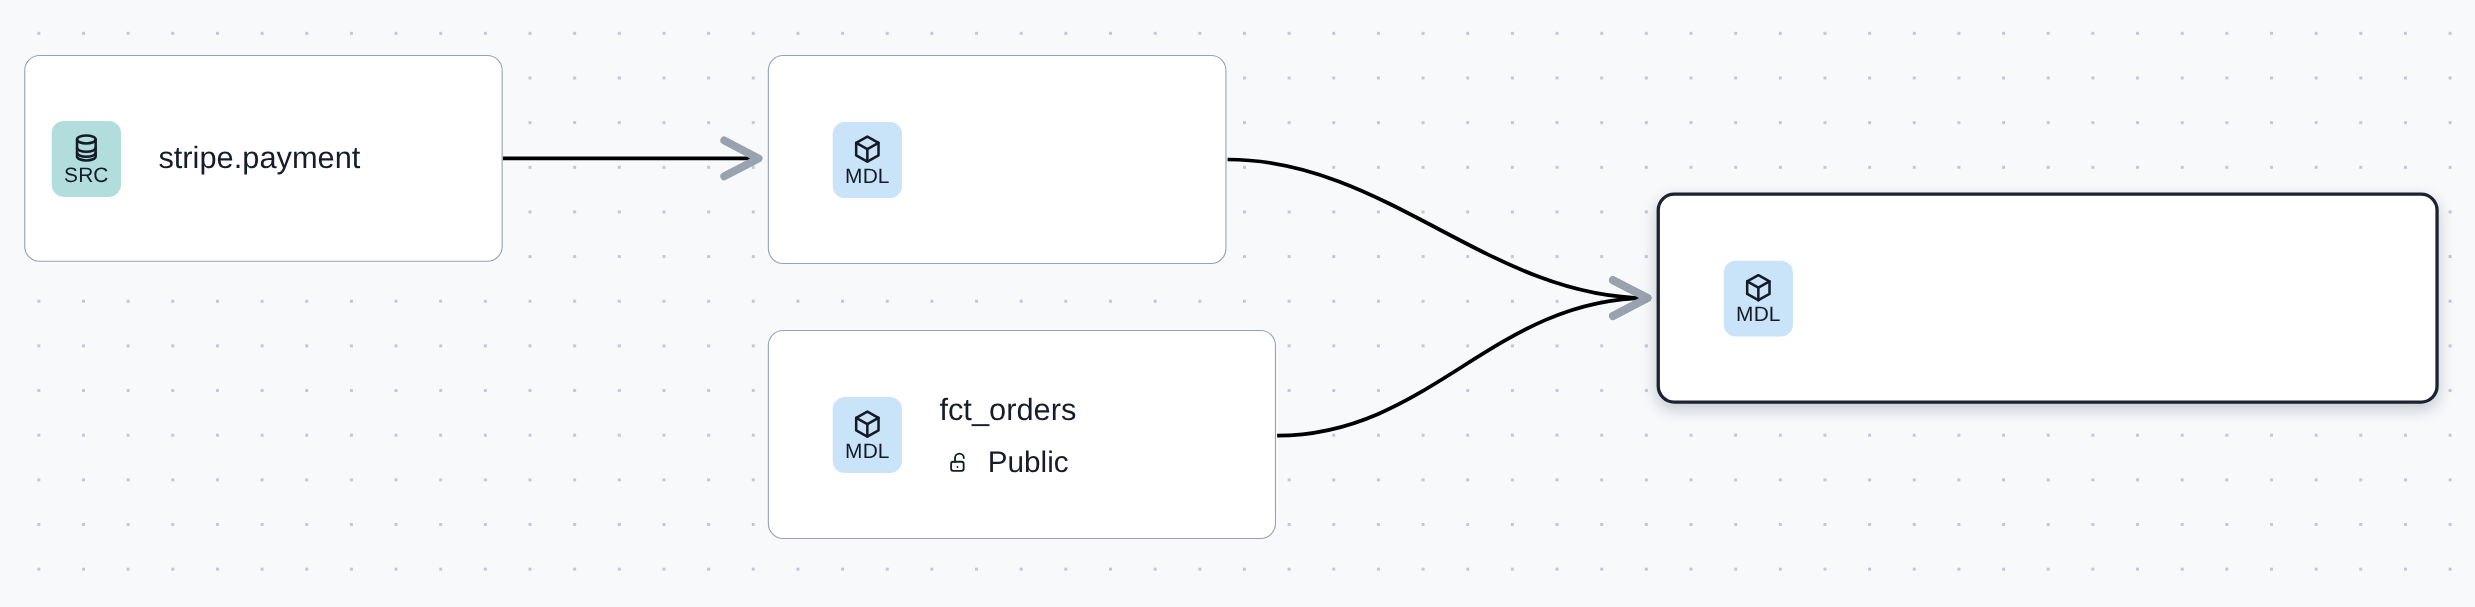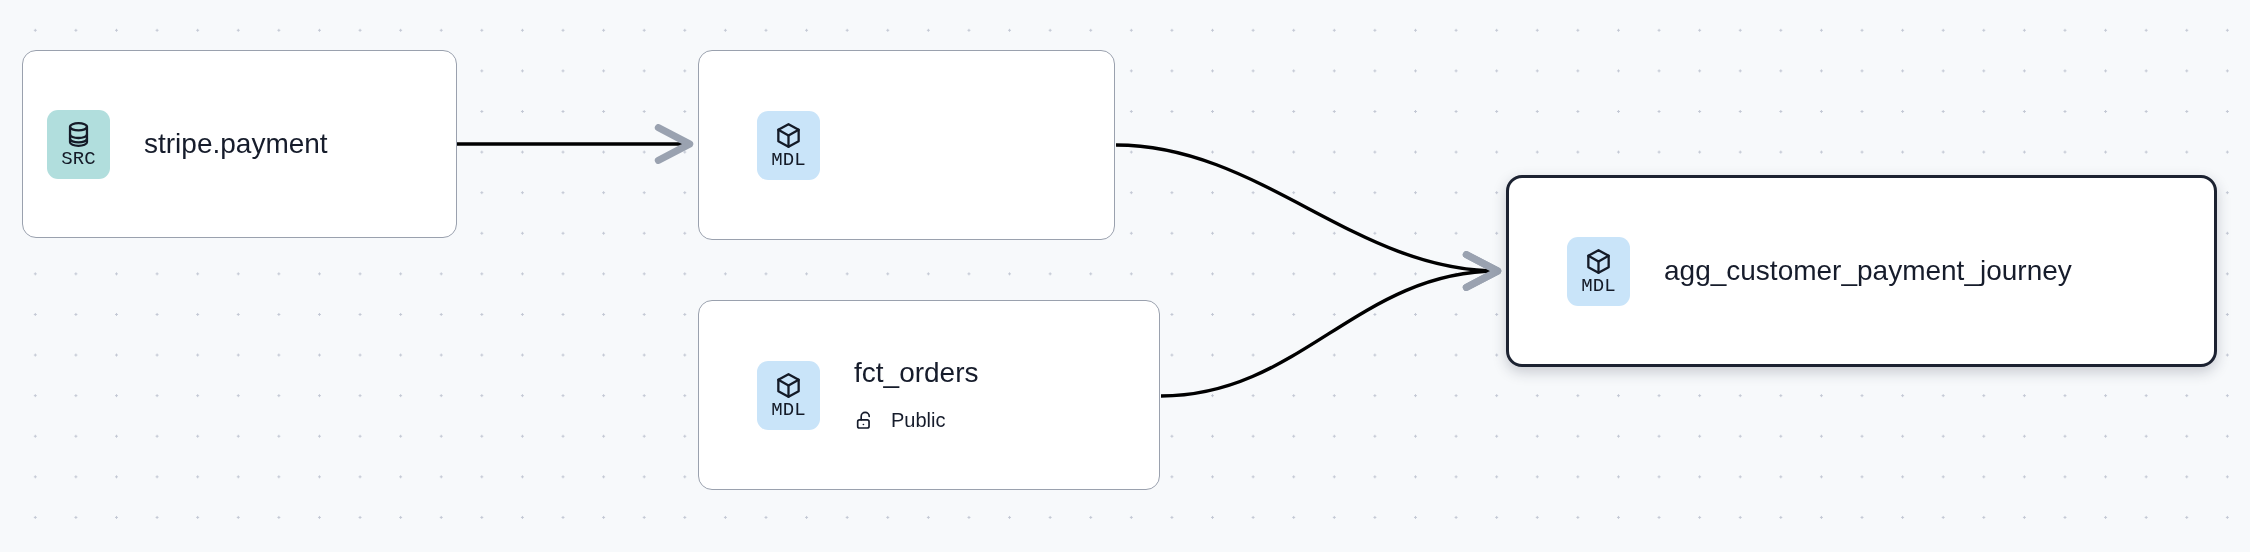--- a/index.html
+++ b/index.html
@@ -44,37 +44,37 @@
     gap:1px;
   }
   .badge.src { background:#b1dedd; }
   .badge.mdl { background:#c9e4f9;margin-left:34px; }
   .badge svg { display:block; }
   .badge-text {
     font-size:19px;
     line-height:19px;
     color:#141a27;
     letter-spacing:.1px;
-    font-family:Liberation Mono, monospace;
+    font-family:Liberation Sans, sans-serif;
   }
 
-  .node-body { display:flex; flex-direction:column; justify-content:center; margin-left:34px; }
+  .node-body { display:flex; flex-direction:column; justify-content:center; margin-left:34px;align-items:center; }
   .node-title {
     font-size:28px;
     line-height:34px;
     color:#161c2b;
     white-space:nowrap;
     font-family:"Liberation Sans", sans-serif;
   }
   .node-sub {
     display:flex;
     align-items:center;
     gap:16px;
     margin-top:16px;
-    font-size:20px;
+    font-size:27px;
     line-height:28px;
     color:#161c2b;
   }
   .node-sub svg { display:block; flex:0 0 auto; }
 
   
   #node-stripe-payment      { left:22px;   top:50px;  width:435px; height:188px; }
   #node-stg-payments        { left:698px;  top:50px;  width:417px; height:190px; }
   #node-fct-orders          { left:698px;  top:300px; width:462px; height:190px; }
   #node-agg-customer-journey{ left:1506px; top:175px; width:711px; height:192px; }
@@ -158,18 +158,15 @@
     <div class="badge mdl">
       <span>
         <svg width="29" height="29" viewBox="0 0 24 24" fill="none" stroke="#141a27" stroke-width="1.9" stroke-linecap="round" stroke-linejoin="round">
           <path d="M12 2.6 20.4 7.3 20.4 16.7 12 21.4 3.6 16.7 3.6 7.3 Z"></path>
           <path d="M3.6 7.3 12 12 20.4 7.3"></path>
           <path d="M12 12 12 21.4"></path>
         </svg>
       </span>
       <span class="badge-text">MDL</span>
     </div>
-    <div class="node-body">
-      <div class="node-title">agg_customer_payment_journey</div>
-    </div>
   </div>
 
 </div>
 
 </body></html>

